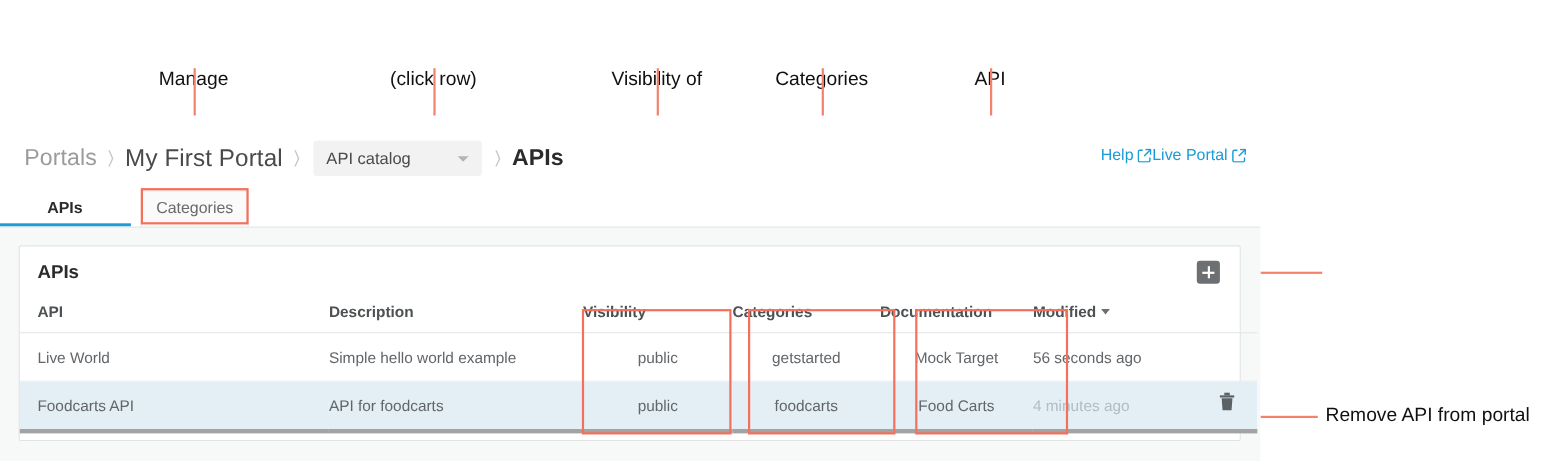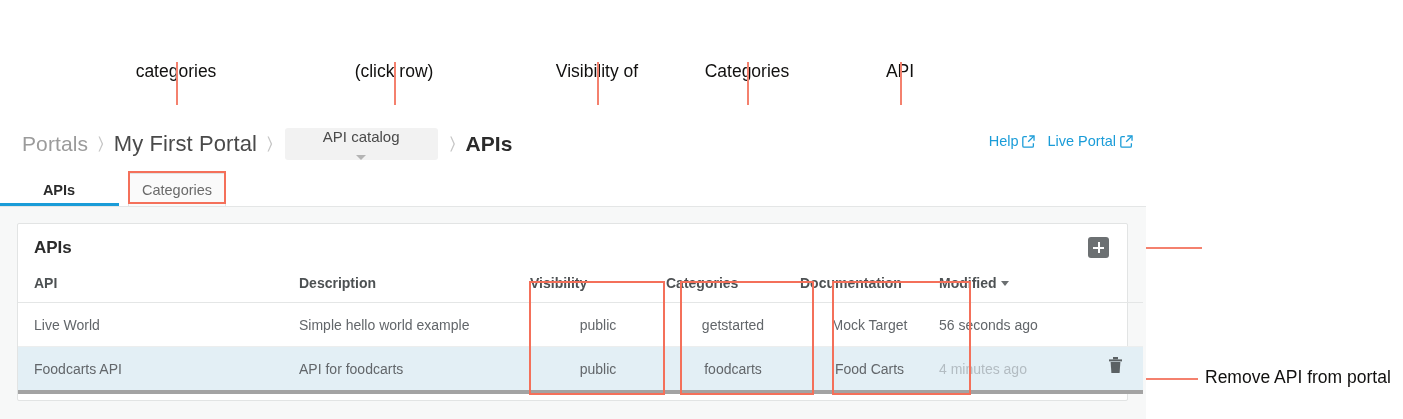--- a/index.html
+++ b/index.html
@@ -85,38 +85,36 @@
     display: flex;
     align-items: center;
     justify-content: space-between;
     background: #f2f2f2;
     border-radius: 3px;
     height: 32px;
     width: 153px;
     padding: 0 12px;
     box-sizing: border-box;
     margin: 0 2px;
-    flex-direction: column;
   }
   .bc-select .sel-text { color: #4a4a4a; font-size: 15px; }
   .caret-down {
     width: 0; height: 0;
     border-left: 5px solid transparent;
     border-right: 5px solid transparent;
     border-top: 5px solid #b4b4b4;
   }
 
   
   .header-links {
     position: absolute;
     right: 13px;
     top: 28px;
     display: flex;
     align-items: center;
-    gap: 12px;
   }
   .hlink {
     color: #1a9cd8;
     font-size: 14.5px;
     display: inline-flex;
     align-items: center;
     gap: 4px;
     text-decoration: none;
   }
   .ext-ico { display: inline-block; width: 13px; height: 13px; }
@@ -270,20 +268,21 @@
     box-sizing: border-box;
     pointer-events: none;
   }
 </style>
 </head>
 <body>
 
 <div id="root">
 
   <div class="anno-label" style="left:106px; top:4px; width:140px;">
+    <span>Manage</span>
     <span>categories</span>
   </div>
   <div class="anno-label" style="left:324px; top:4px; width:140px;">
     <span>(click row)</span>
   </div>
   <div class="anno-label" style="left:527px; top:4px; width:140px;">
     <span>Visibility of</span>
     <span>API</span>
   </div>
   <div class="anno-label" style="left:677px; top:4px; width:140px;">

